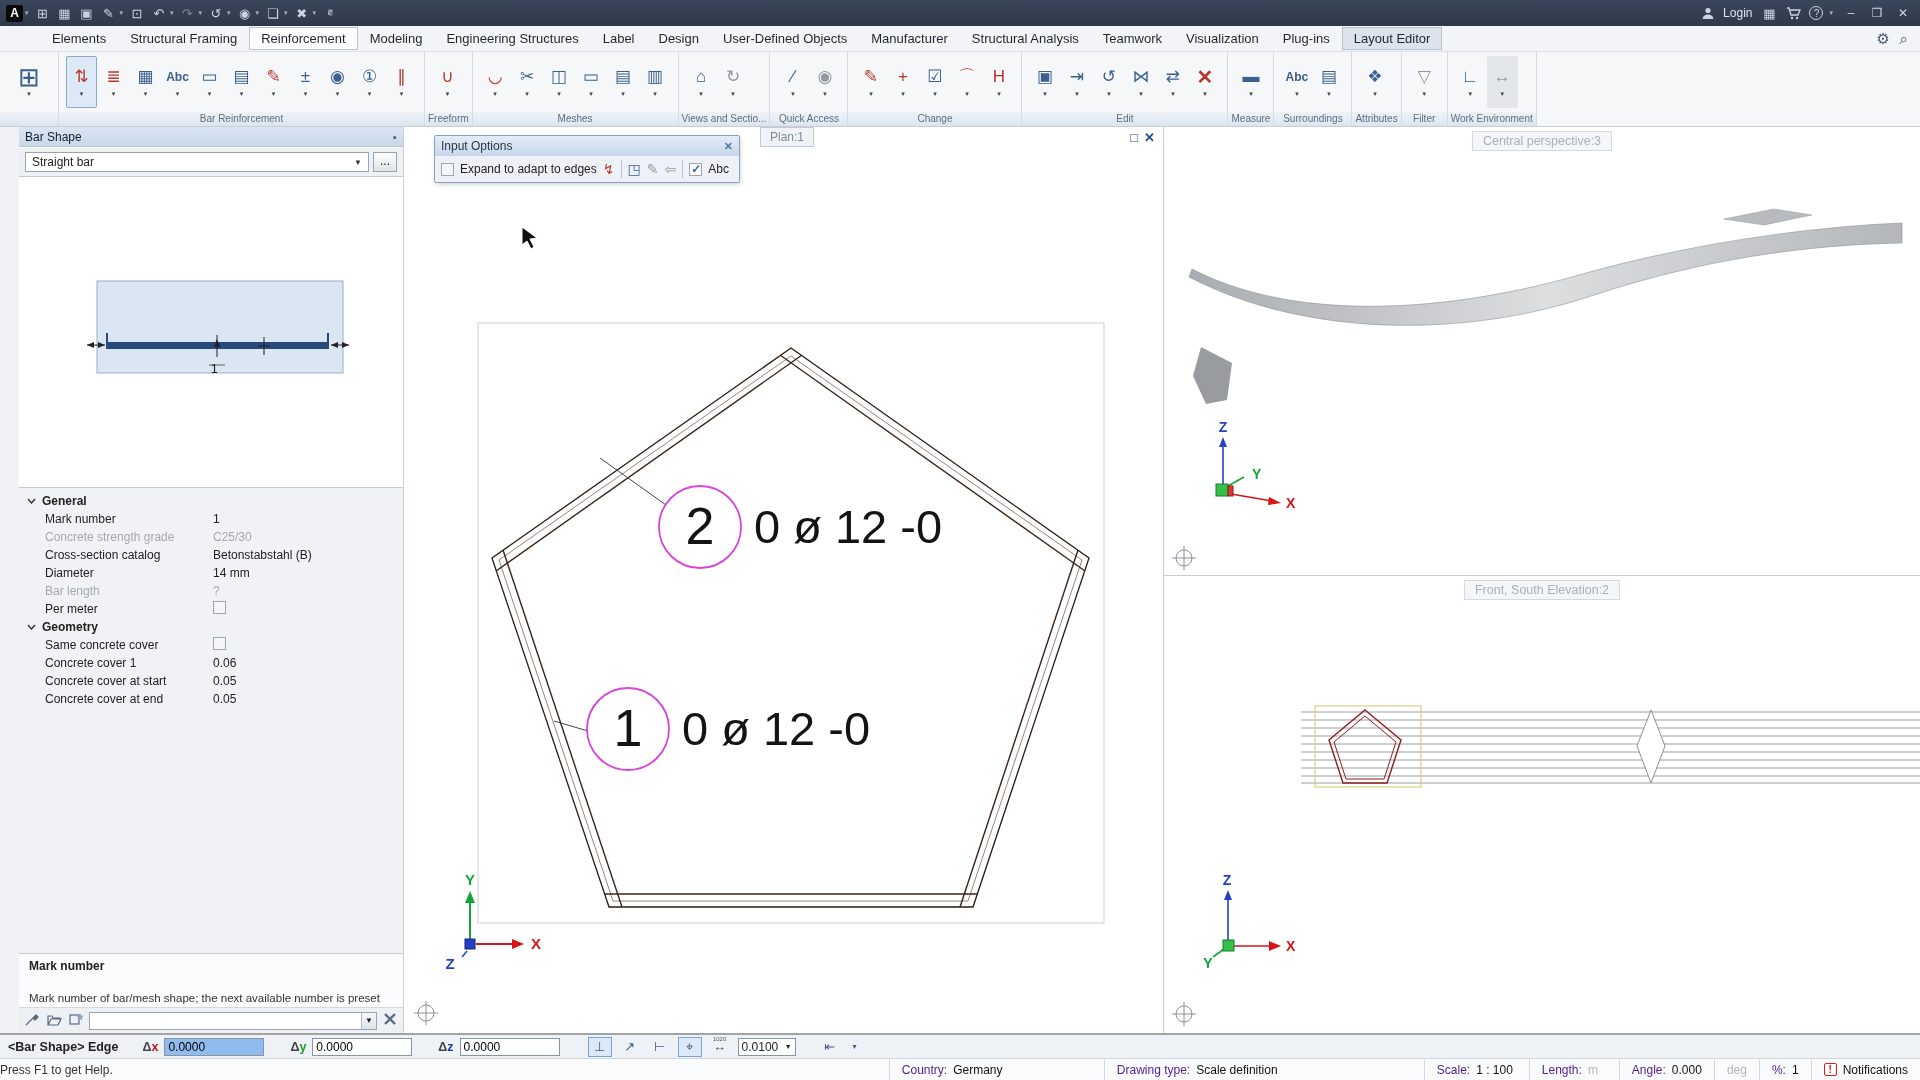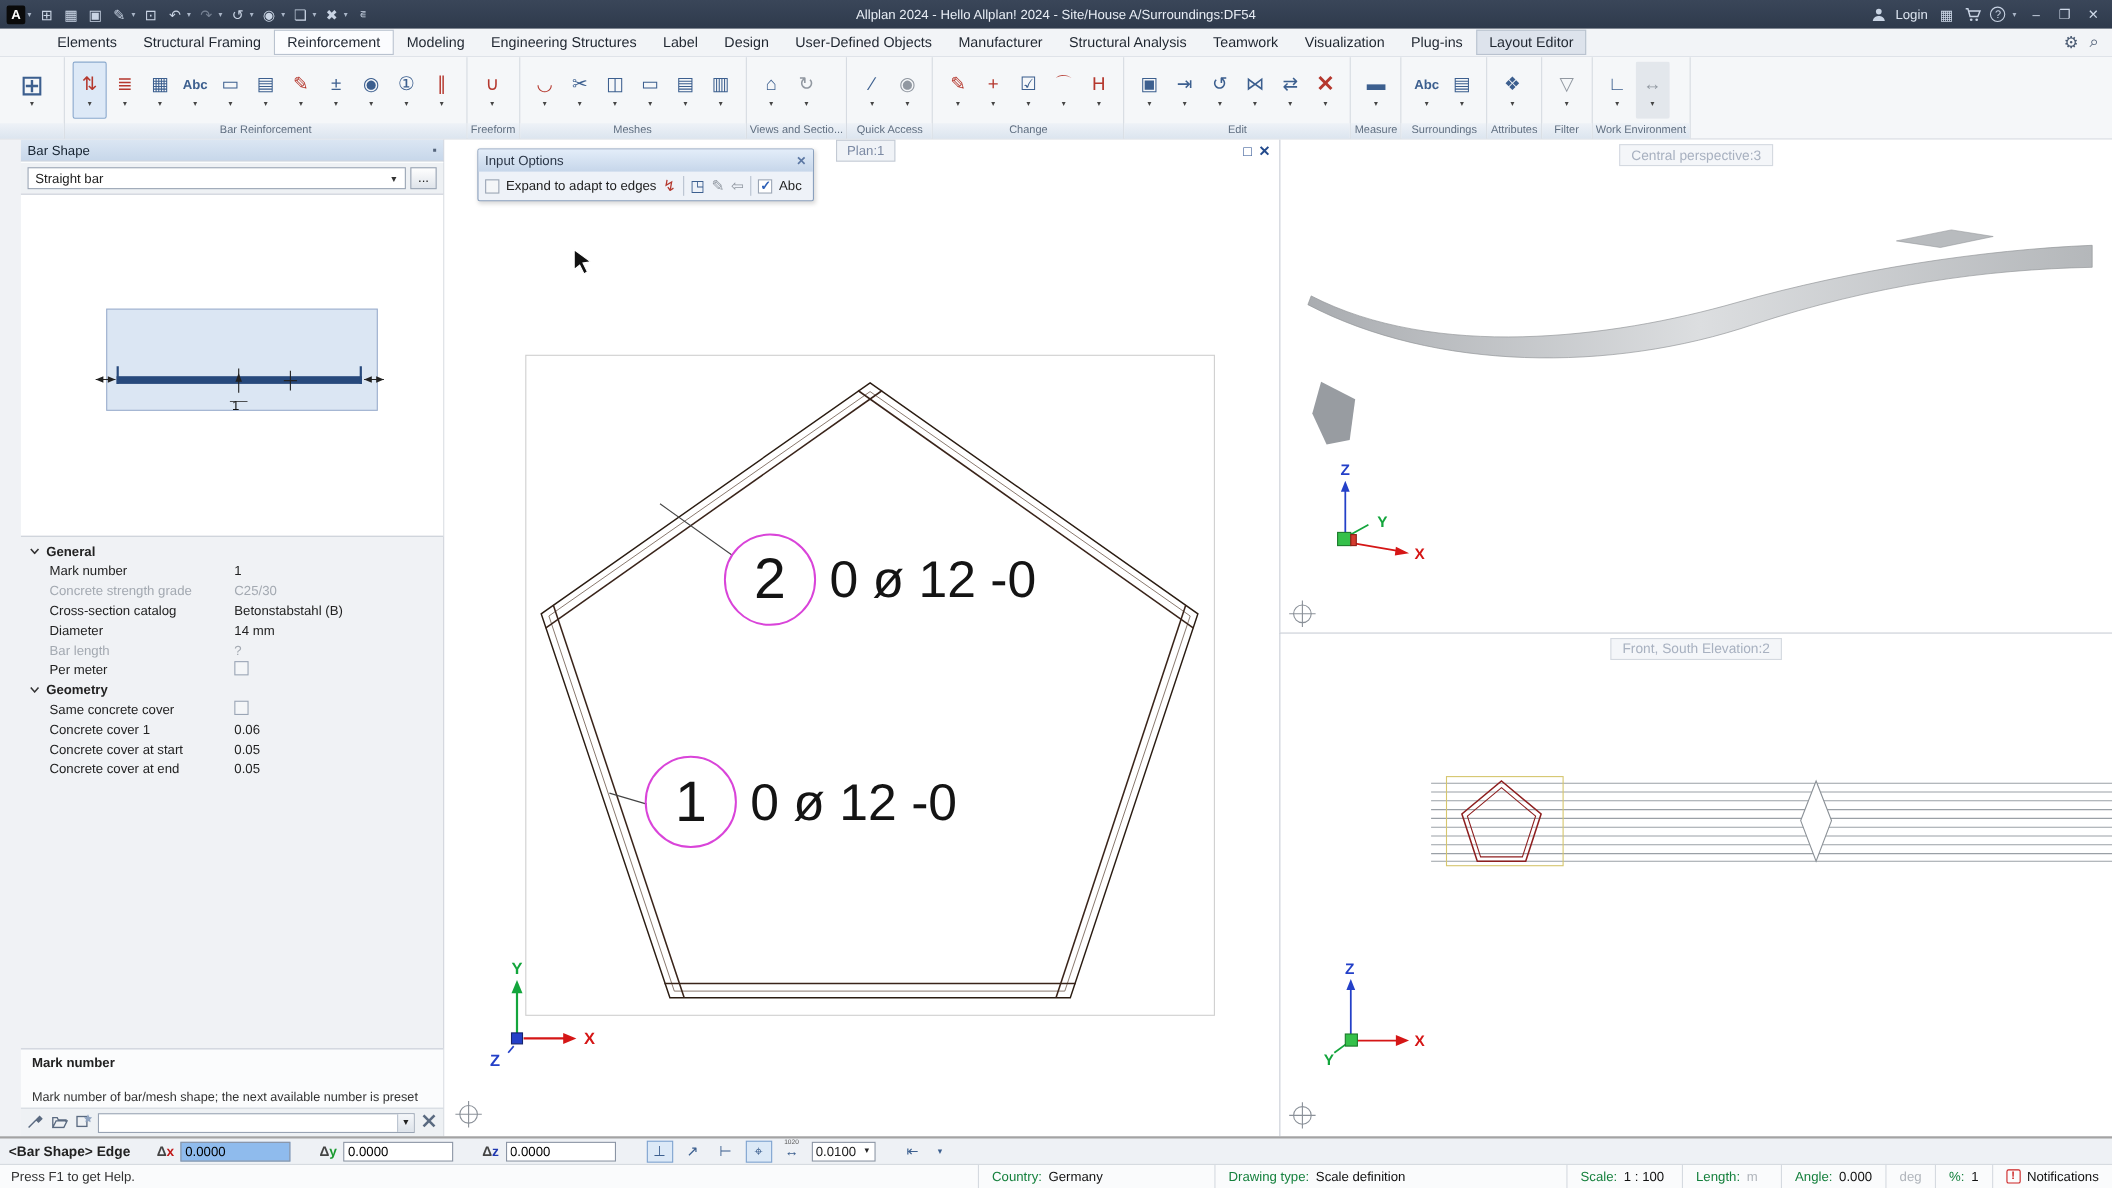--- a/index.html
+++ b/index.html
@@ -120,24 +120,24 @@
   .dlg-input.sel { background:#8fbbed; }
   .dlg-btn { width:24px; height:20px; border:1px solid transparent; display:flex; align-items:center;
              justify-content:center; color:#3c5f8f; font-size:13px; position:relative;}
   .dlg-btn.active { border-color:#7fa3cf; background:#dcE9f7; }
   .dlg-btn .sub { position:absolute; top:-2px; font-size:6px; color:#555; letter-spacing:0;}
   .dlg-select { width:58px; height:18px; border:1px solid #8a94a4; background:#fff; display:flex;
                 align-items:center; padding:0 3px; font-size:12px;}
   .dlg-select .arrow{ margin-left:auto; font-size:7px;}
   .statusbar { position:absolute; left:0; right:0; top:1058px; height:22px; background:#fafbfc;
                border-top:1px solid #d2d7dd; display:flex; align-items:center; font-size:12px;}
-  .sb-help { padding-left:10px; color:#333; }
+  .sb-help { padding-left:0; color:#333; }
   .sb-right { margin-left:auto; display:flex; height:100%; align-items:center;}
   .sb-cell { border-left:1px solid #d5dae0; height:100%; display:flex; align-items:center; gap:6px; padding:0 12px; white-space:nowrap;}
-  .sb-cell .l { color:#15803d; } .sb-cell .v { color:#111; } .sb-cell .g { color:#b0b5bb; }
+  .sb-cell .l { color:#4c1d95; } .sb-cell .v { color:#111; } .sb-cell .g { color:#b0b5bb; }
   .notif-ic { width:13px; height:13px; border:1.5px solid #c22; color:#c22; font-weight:bold; font-size:10px;
               display:inline-flex; align-items:center; justify-content:center; border-radius:2px;}
   svg text { font-family:"Liberation Sans",sans-serif; }
 </style>
 </head>
 <body>
 
 <div class="tb">
   <div class="tb-left">
     <span class="logo-box">A</span>
@@ -155,21 +155,20 @@
     <span class="tb-ic">↺</span>
     <span class="tb-caret">▾</span>
     <span class="tb-ic">◉</span>
     <span class="tb-caret">▾</span>
     <span class="tb-ic">❏</span>
     <span class="tb-caret">▾</span>
     <span class="tb-ic">✖</span>
     <span class="tb-caret">▾</span>
     <span class="tb-ic" style="font-size:9px;">⋷</span>
   </div>
-  <div class="tb-title">Allplan 2024 - Hello Allplan! 2024 - Site/House A/Surroundings:DF54</div>
   <div class="tb-right">
     <svg width="14" height="14" viewBox="0 0 14 14">
       <circle cx="7" cy="4.5" r="2.6" fill="#c9d4e4"></circle>
         <path d="M1.5 13 C2 9.5 5 8.5 7 8.5 C9 8.5 12 9.5 12.5 13 Z" fill="#c9d4e4"></path>
     </svg>
     <span>Login</span>
     <span class="tb-ic">▦</span>
     <svg width="15" height="14" viewBox="0 0 15 14">
       <path d="M1 2 h2 l2 7 h7 l2-5 H4" fill="none" stroke="#c9d4e4" stroke-width="1.3"></path>
       <circle cx="6" cy="12" r="1.2" fill="#c9d4e4"></circle>

